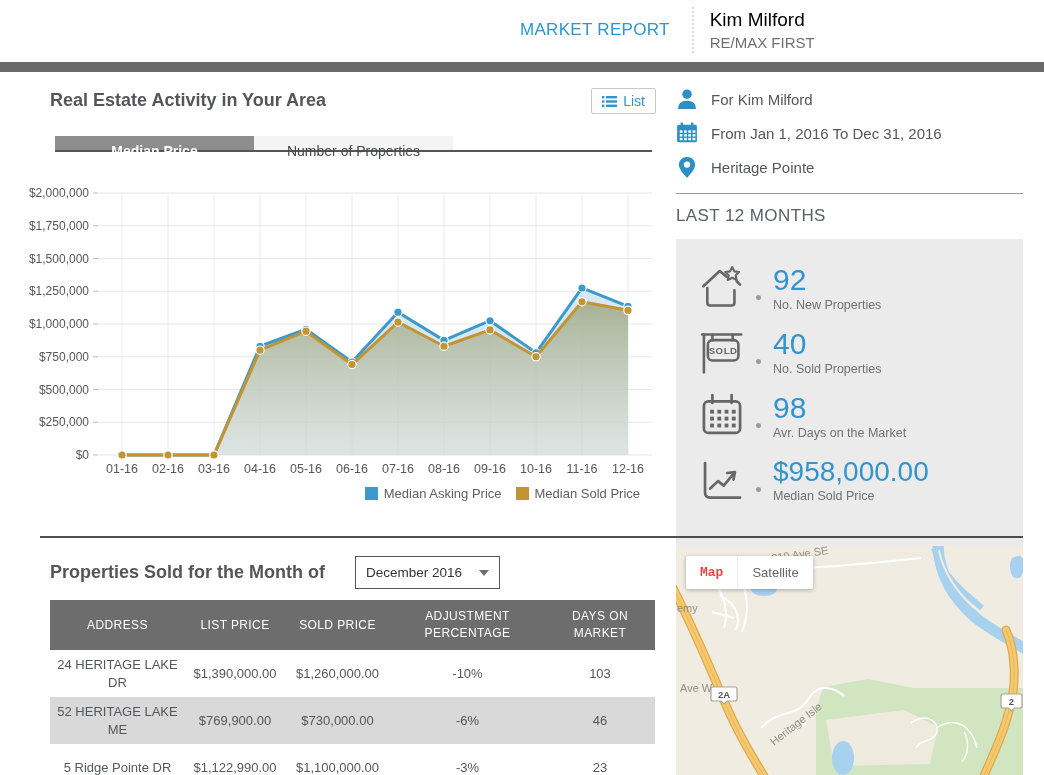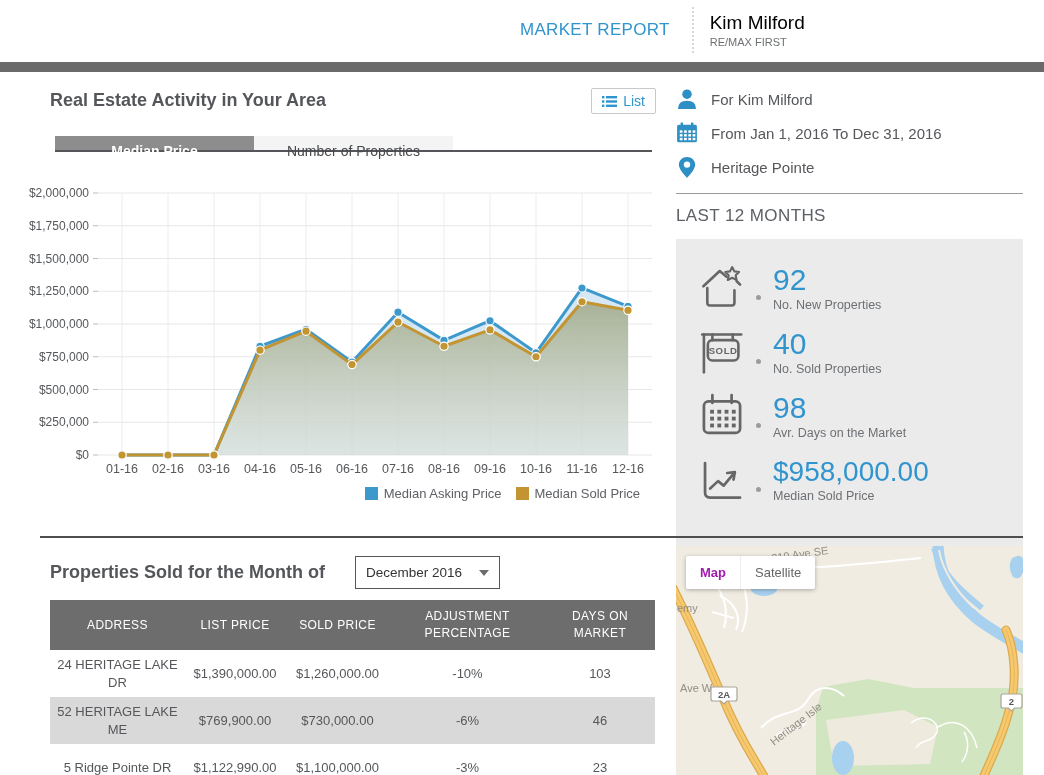--- a/index.html
+++ b/index.html
@@ -6,21 +6,21 @@
   html,body { background:#fff; }
   #page{ position:relative; width:1044px; height:775px; background:#fff;
          font-family:"Liberation Sans", sans-serif; overflow:hidden; color:#55575a; }
 
   
   .header{ position:absolute; top:0; left:0; right:0; height:61px; background:#fff; }
   .header-cluster{ position:absolute; left:520px; top:0; height:60px; display:flex; align-items:center; }
   .market-report{ color:#3094ce; font-size:17px; letter-spacing:.3px; cursor:pointer; }
   .header-divider{ border-left:2px dotted #d8d8d8; height:46px; margin:0 16px 0 22px; }
   .agent-name{ font-size:19px; color:#000000; line-height:1.3; }
-  .agency-name{ font-size:11px; color:#6d7073; line-height:1.3; }
+  .agency-name{ font-size:15px; color:#6d7073; line-height:1.3; }
   .dark-bar{ position:absolute; top:62px; left:0; right:0; height:10px; background:#6a6a6a; }
 
   
   .left-col{ position:absolute; left:40px; top:82px; width:618px; height:454px; }
   .section-title{ position:absolute; top:8px; left:10px; font-size:18px; font-weight:700; color:#54565a; }
   .list-btn{ position:absolute; right:2px; top:6px; display:flex; align-items:center; gap:6px;
              border:1px solid #c9c9c9; border-radius:2px; background:#fff; padding:4px 10px;
              color:#3094ce; font-size:14px; cursor:pointer; }
   .tabs{ position:absolute; top:54px; left:15px; right:6px; display:flex; border-bottom:2px solid #55565a; }
   .tab{ width:199px; height:14px; line-height:30px; text-align:center; font-size:14px; cursor:pointer; }
@@ -62,21 +62,21 @@
                   height:50px; text-align:center; line-height:1.4; padding:4px 6px; }
   .sold-table td{ height:47px; text-align:center; font-size:13px; color:#55575a; padding:4px 6px; line-height:1.35; }
   .sold-table tbody tr:nth-child(even){ background:#d9d9d9; }
   .col-address{width:135px;} .col-list{width:100px;} .col-sold{width:105px;} .col-adj{width:155px;} .col-days{width:110px;}
 
   
   .map{ position:absolute; left:676px; top:546px; width:347px; height:229px; background:#f0ece2; overflow:hidden; cursor:grab; }
   .map-controls{ position:absolute; top:10px; left:10px; display:flex; background:#fff; border-radius:2px;
                  box-shadow:0 1px 4px rgba(0,0,0,.3); z-index:5; font-size:13px; }
   .map-btn{ padding:9px 14px; cursor:pointer; }
-  .map-btn.active{ font-weight:700; color:#a21caf; }
+  .map-btn.active{ font-weight:700; color:#ef4444;font-family:Liberation Mono, monospace; }
   .map-btn.plain{ color:#666; border-left:1px solid #eee; }
   .maplabel{ fill:#938e83; font-size:11px; }
 </style>
 </head>
 <body>
 
 <div id="page">
 
   <div class="header">
     <div class="header-cluster">

